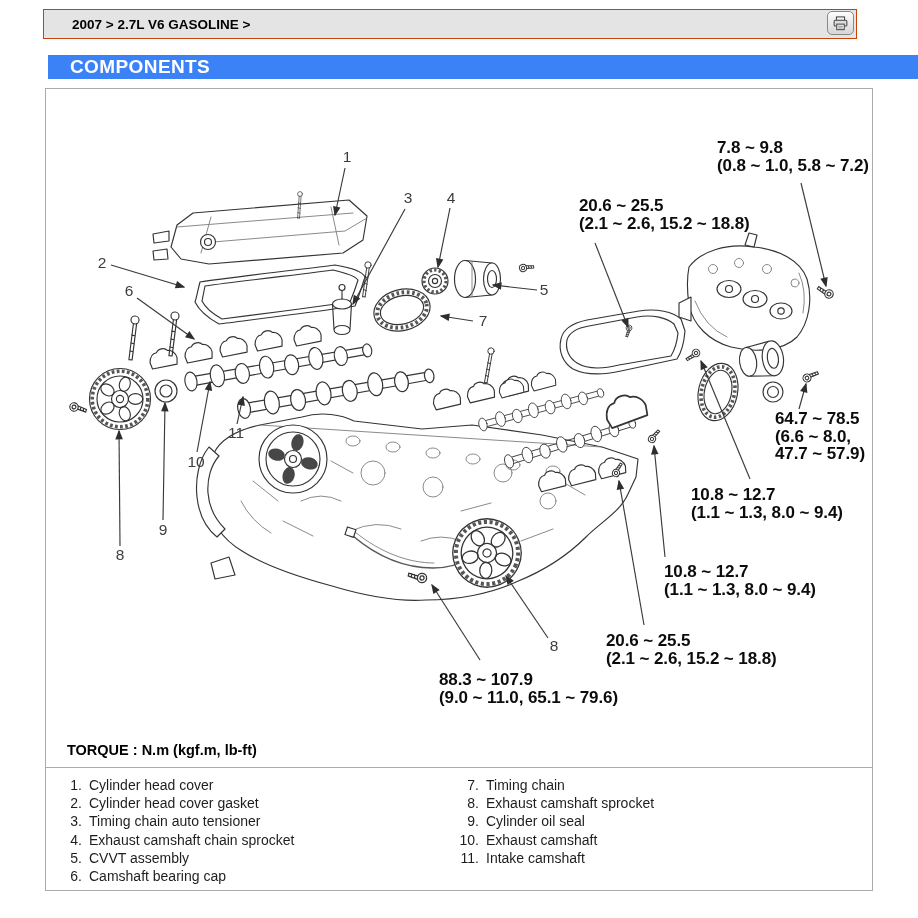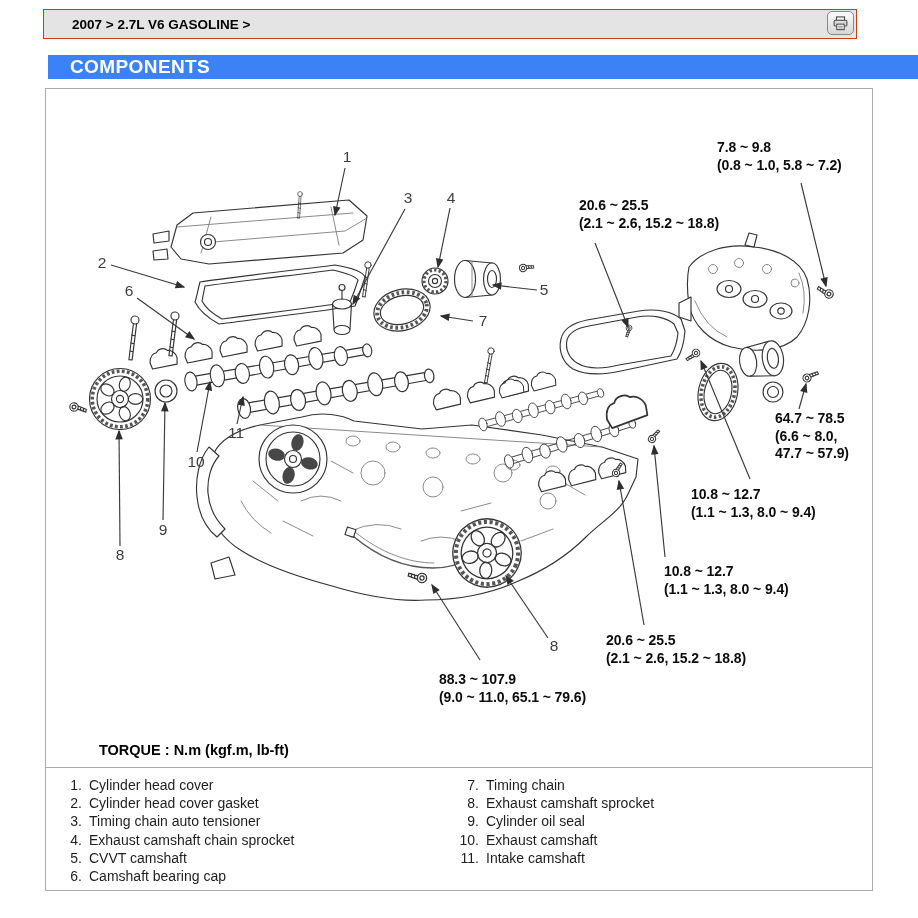--- a/index.html
+++ b/index.html
@@ -17,23 +17,23 @@
   
   .banner{position:absolute;left:48px;top:55px;width:894px;height:24px;background:#3b82f6;}
   .banner span{display:block;margin-left:22px;color:#ffffff;font-weight:bold;
                font-size:19px;line-height:24px;letter-spacing:.4px;}
   
   .diagram-box{position:absolute;left:45px;top:88px;width:826px;height:678px;
                background:#fff;border:1px solid #ababab;}
   .diagram-box svg.art{position:absolute;left:0;top:0;}
   .callout{position:absolute;transform:translate(-50%,-50%);font-size:15.5px;
            color:#3d3d3d;white-space:nowrap;}
-  .tspec{position:absolute;white-space:pre-line;font-weight:bold;font-size:14px;
+  .tspec{position:absolute;white-space:pre-line;font-weight:bold;font-size:17px;
          line-height:17.5px;color:#0c0c0c;letter-spacing:-.1px;}
-  .torque-note{position:absolute;left:21px;top:653px;font-weight:bold;font-size:14.5px;color:#000;margin-left:32px;}
+  .torque-note{position:absolute;left:21px;top:653px;font-weight:bold;font-size:14.5px;color:#000;}
   
   .list-box{position:absolute;left:45px;top:767px;width:826px;height:122px;
             background:#fff;border:1px solid #ababab;}
   .col{position:absolute;top:8px;left:12px;}
   .col2{left:409px;}
   .prow{display:flex;align-items:center;height:18.2px;font-size:14px;color:#1e1e1e;}
   .pnum{width:24px;text-align:right;margin-right:7px;flex:none;}
   
   .s{stroke:#343434;stroke-width:1.15;fill:none;stroke-linecap:round;stroke-linejoin:round;}
   .sf{stroke:#343434;stroke-width:1.15;fill:#ffffff;stroke-linecap:round;stroke-linejoin:round;}
@@ -313,21 +313,21 @@
       <div class="prow">
           <span class="pnum">3.</span>
           <span>Timing chain auto tensioner</span>
         </div>
       <div class="prow">
           <span class="pnum">4.</span>
           <span>Exhaust camshaft chain sprocket</span>
         </div>
       <div class="prow">
           <span class="pnum">5.</span>
-          <span>CVVT camshaft</span>
+          <span>CVVT assembly</span>
         </div>
       <div class="prow">
           <span class="pnum">6.</span>
           <span>Camshaft bearing cap</span>
         </div>
     </div>
     <div class="col col2">
       <div class="prow">
           <span class="pnum">7.</span>
           <span>Timing chain</span>

